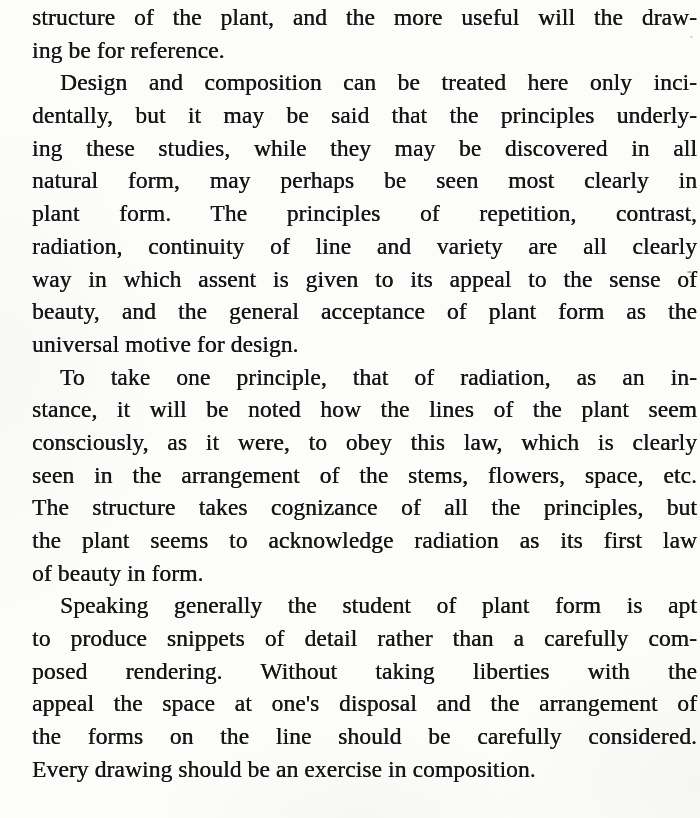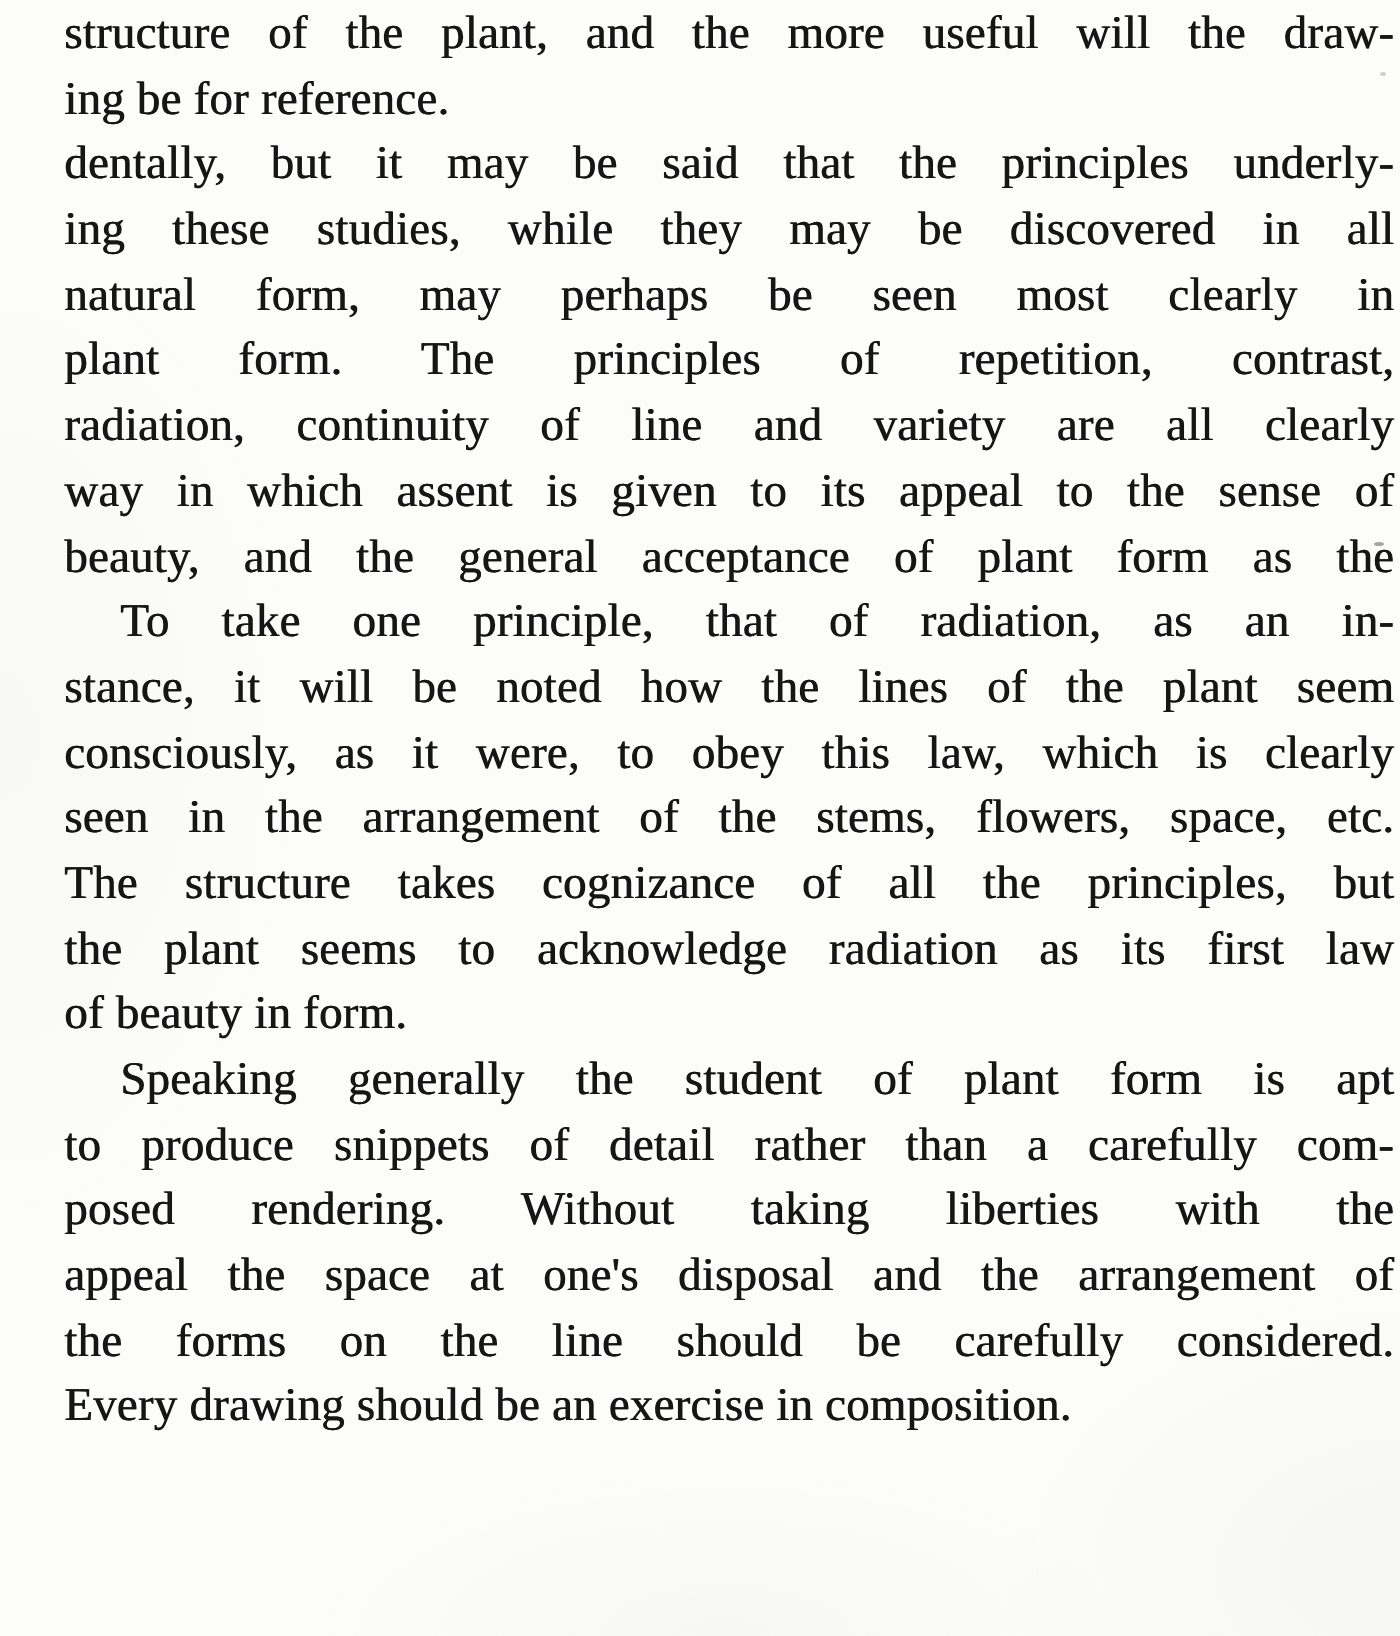--- a/index.html
+++ b/index.html
@@ -51,27 +51,29 @@
 
 <div class="page">
   <div class="text-block">
 
     <div class="paragraph">
       <div class="line">structure of the plant, and the more useful will the draw-</div>
       <div class="line last">ing be for reference.</div>
     </div>
 
     <div class="paragraph">
+      <div class="line indent">Design and composition can be treated here only inci-</div>
       <div class="line">dentally, but it may be said that the principles underly-</div>
       <div class="line">ing these studies, while they may be discovered in all</div>
       <div class="line">natural form, may perhaps be seen most clearly in</div>
       <div class="line">plant form. The principles of repetition, contrast,</div>
       <div class="line">radiation, continuity of line and variety are all clearly</div>
       <div class="line">way in which assent is given to its appeal to the sense of</div>
       <div class="line">beauty, and the general acceptance of plant form as the</div>
+      <div class="line last">universal motive for design.</div>
     </div>
 
     <div class="paragraph">
       <div class="line indent">To take one principle, that of radiation, as an in-</div>
       <div class="line">stance, it will be noted how the lines of the plant seem</div>
       <div class="line">consciously, as it were, to obey this law, which is clearly</div>
       <div class="line">seen in the arrangement of the stems, flowers, space, etc.</div>
       <div class="line">The structure takes cognizance of all the principles, but</div>
       <div class="line">the plant seems to acknowledge radiation as its first law</div>
       <div class="line last">of beauty in form.</div>

